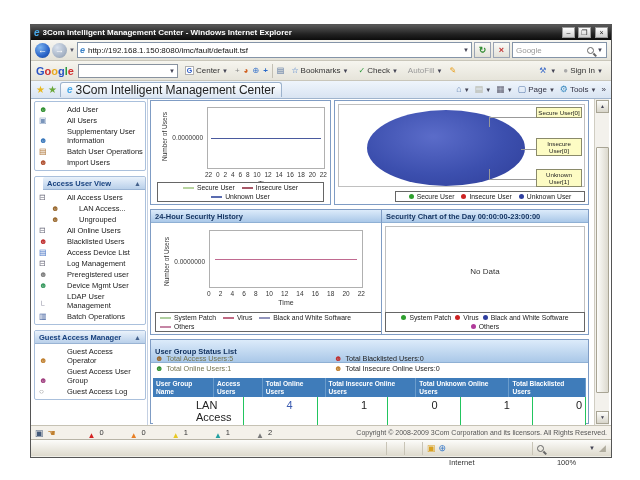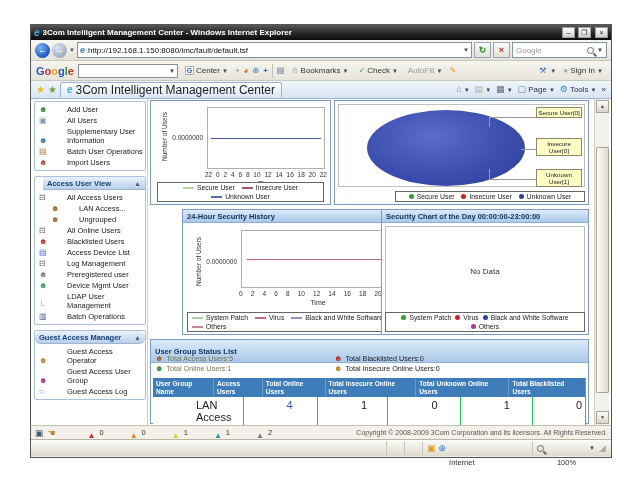--- a/index.html
+++ b/index.html
@@ -370,21 +370,21 @@
               </div>
 
               <div class="side-item" data-name="sidebar-item" data-indent="0">
                 <span class="s-icon" data-name="batch-operations-icon"></span>
                 <span class="s-label" data-name="sidebar-item-label">Batch Operations</span>
               </div>
             </div>
         </div>
 
         <div class="side-box" data-name="guest-access-manager-panel">
-          <div class="section-header" data-name="guest-access-manager-header" style="margin:-2px 0 2px 0;border-radius:6px;">
+          <div class="section-header" data-name="guest-access-manager-header" style="margin:-2px 0 2px 0;">
             <span class="section-title" data-name="section-title">Guest Access Manager</span>
             <span class="section-collapse" data-name="collapse-section-icon">▲</span>
           </div>
           <div data-name="guest-access-items">
 
               <div class="side-item" data-name="sidebar-item" data-indent="0">
                 <span class="s-icon" data-name="guest-operator-icon"></span>
                 <span class="s-label" data-name="sidebar-item-label">Guest Access Operator</span>
               </div>
 
@@ -471,21 +471,21 @@
               <span class="lab" data-name="legend-label">Insecure User</span>
             </span>
 
             <span class="lg-item" data-name="legend-item">
               <span class="dot" data-name="legend-dot-swatch" style="background-color: rgb(47, 63, 159);"></span>
               <span class="lab" data-name="legend-label">Unknown User</span>
             </span>
           </div>
       </div>
 
-      <div class="panel" style="left:119px;top:110px;width:245px;height:126px;margin-left:32px;" data-name="security-history-panel">
+      <div class="panel" style="left:119px;top:110px;width:245px;height:126px;" data-name="security-history-panel">
         <div class="panel-header" data-name="panel-header">
             <span data-name="panel-title">24-Hour Security History</span>
           </div>
         <span class="ylabel" style="left:-15px;top:48px;width:60px;" data-name="y-axis-label">Number of Users</span>
         <span class="ytick" style="left:20px;top:48px;width:34px;" data-name="y-axis-tick">0.0000000</span>
         <div class="plot" style="left:58px;top:20px;width:154px;height:58px;" data-name="plot-area">
           <div class="flatline" style="background:#c06a90;" data-name="security-series-line"></div>
         </div>
         <div class="xticks" style="left:56px;top:80px;width:158px;" data-name="x-axis-ticks">
             <span data-name="x-tick">0</span>

